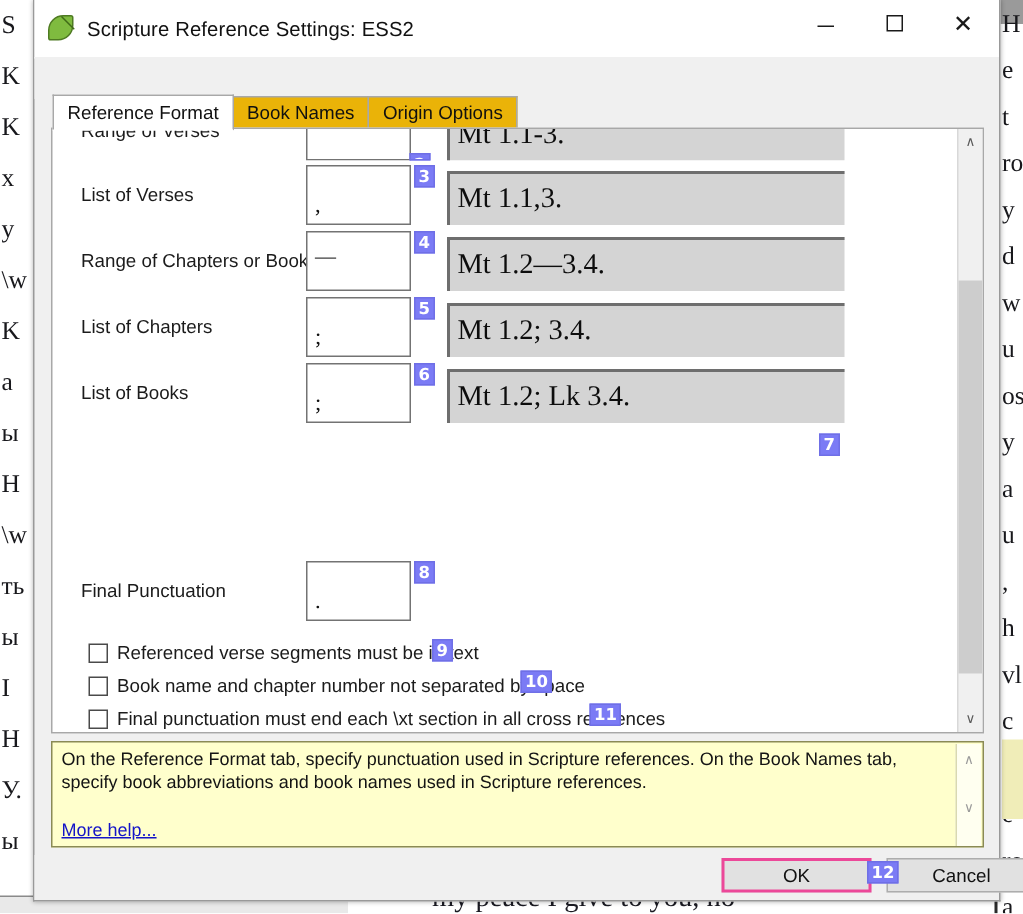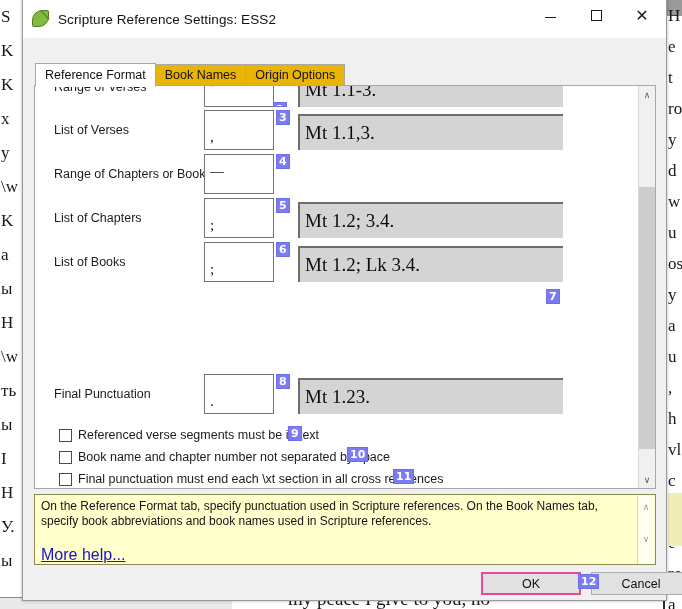--- a/index.html
+++ b/index.html
@@ -293,21 +293,21 @@
     overflow: hidden;
   }
   #help-text {
     position: absolute; left: 6px; top: 4px;
     width: 585px;
     font-size: 12px; color: #141414;
     line-height: 15px;
   }
   #help-link {
     position: absolute; left: 6px; top: 51px;
-    font-size: 16px; color: #1414c8;
+    font-size: 12px; color: #1414c8;
     text-decoration: underline;
   }
   #help-scroll {
     position: absolute; right: 1px; top: 1px;
     width: 17px; height: 68px;
     background: #fffff0;
     border-left: 1px solid #d9d9b0;
     box-sizing: border-box;
   }
   #help-scroll .sb-arrow { color: #9a9a9a; }
@@ -415,20 +415,23 @@
           <span class="ptext">Mt 1.1,3.</span>
         </div>
       </div>
       <div class="badge" style="left:241px; top:24px;">3</div>
 
       <div class="row" style="top:68px;">
         <div class="row-label">Range of Chapters or Books</div>
         <div class="row-input">
           <span class="val dash">—</span>
         </div>
+        <div class="row-preview">
+          <span class="ptext">Mt 1.2—3.4.</span>
+        </div>
       </div>
       <div class="badge" style="left:241px; top:68px;">4</div>
 
       <div class="row" style="top:112px;">
         <div class="row-label">List of Chapters</div>
         <div class="row-input">
           <span class="val">;</span>
         </div>
         <div class="row-preview">
           <span class="ptext">Mt 1.2; 3.4.</span>
@@ -446,23 +449,20 @@
         </div>
       </div>
       <div class="badge" style="left:241px; top:156px;">6</div>
 
       <div class="badge" style="left:511px; top:203px;">7</div>
 
       <div class="row" style="top:288px;">
         <div class="row-label">Final Punctuation</div>
         <div class="row-input">
           <span class="val">.</span>
-        </div>
-        <div class="row-preview">
-          <span class="ptext">Mt 1.23.</span>
         </div>
       </div>
       <div class="badge" style="left:241px; top:288px;">8</div>
 
       <div class="checkrow" style="top:340px;">
         <span class="cbox"></span>
         <span class="clabel">Referenced verse segments must be in text</span>
       </div>
       <div class="badge" style="left:253px; top:340px;">9</div>
 

